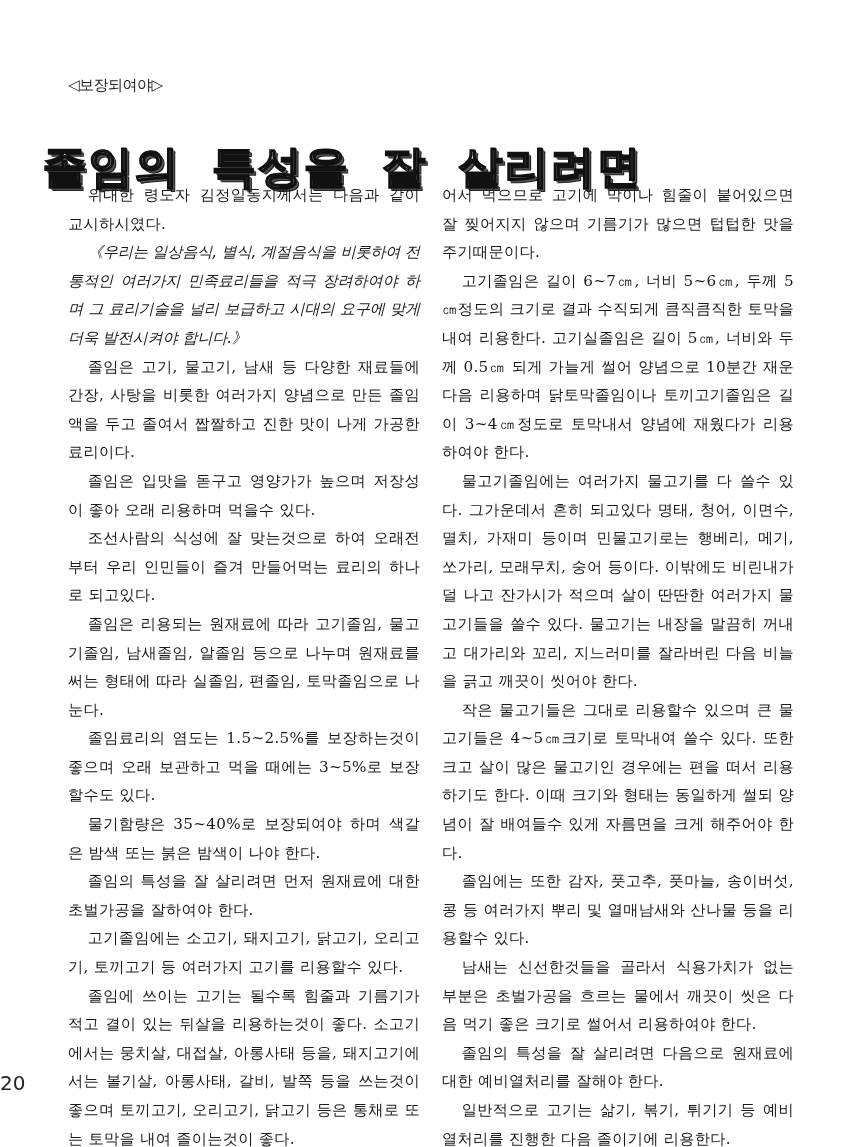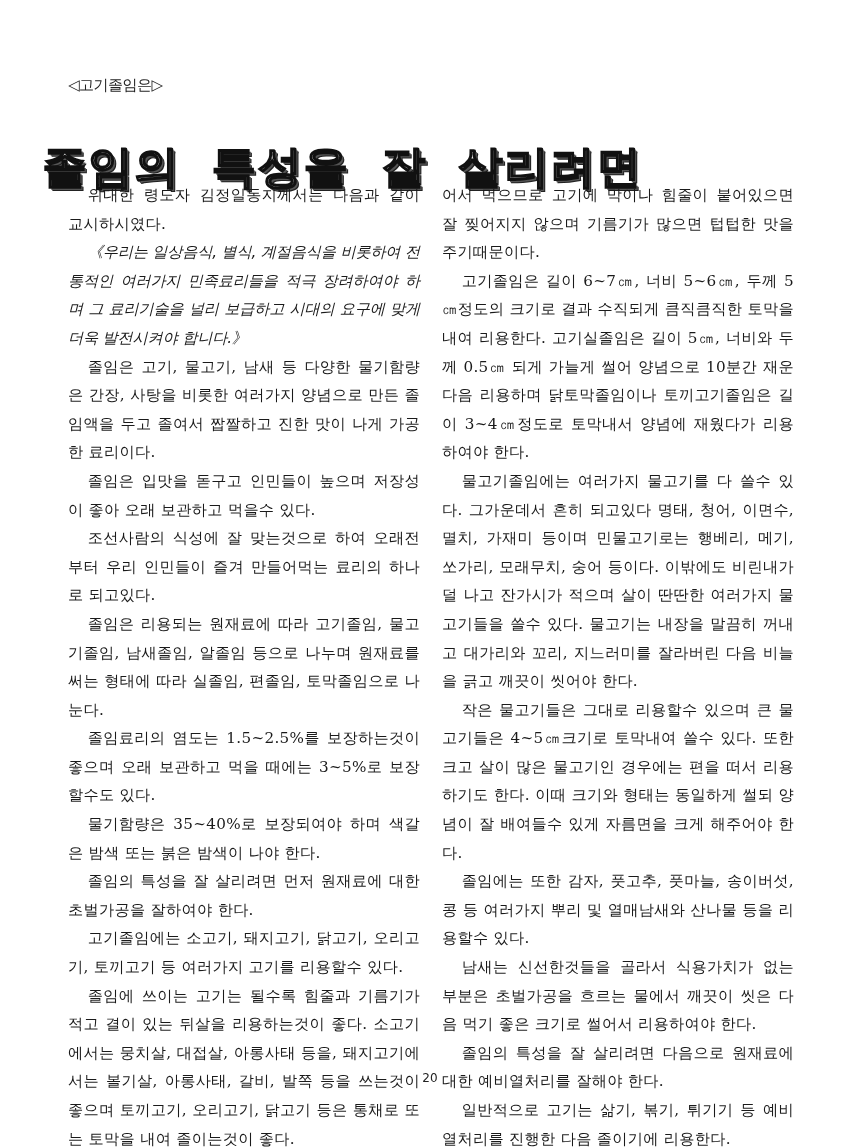--- a/index.html
+++ b/index.html
@@ -73,39 +73,38 @@
     .bold-name {
       font-weight: normal;
       font-family: "DejaVu Sans", "Liberation Sans", sans-serif;
       margin-top: 20px;
     }
     .page-number {
       position: absolute;
       left: 0;
       width: 860px;
       top: 1071px;
-      text-align: center;
       font-family: "DejaVu Sans", "Liberation Sans", sans-serif;
-      font-size: 12px;
+      font-size: 20px;
       color: #222;
     }
   </style>
 </head>
 <body>
 
-<div class="section-label">◁고기졸임은▷</div>
+<div class="section-label">◁보장되여야▷</div>
 
 <h1 class="title">졸임의 특성을 잘 살리려면</h1>
 
 <div class="columns">
   <div class="col">
     <p class="para"><span>위대한 령도자 </span><span class="bold-name">김정일</span><span>동지께서는 다음과 같이 교시하시였다.</span></p>
     <p class="para quote">《우리는 일상음식, 별식, 계절음식을 비롯하여 전통적인 여러가지 민족료리들을 적극 장려하여야 하며 그 료리기술을 널리 보급하고 시대의 요구에 맞게 더욱 발전시켜야 합니다.》</p>
-    <p class="para">졸임은 고기, 물고기, 남새 등 다양한 물기함량은 간장, 사탕을 비롯한 여러가지 양념으로 만든 졸임액을 두고 졸여서 짭짤하고 진한 맛이 나게 가공한 료리이다.</p>
-    <p class="para">졸임은 입맛을 돋구고 인민들이 높으며 저장성이 좋아 오래 보관하고 먹을수 있다.</p>
+    <p class="para">졸임은 고기, 물고기, 남새 등 다양한 재료들에 간장, 사탕을 비롯한 여러가지 양념으로 만든 졸임액을 두고 졸여서 짭짤하고 진한 맛이 나게 가공한 료리이다.</p>
+    <p class="para">졸임은 입맛을 돋구고 영양가가 높으며 저장성이 좋아 오래 리용하며 먹을수 있다.</p>
     <p class="para">조선사람의 식성에 잘 맞는것으로 하여 오래전부터 우리 인민들이 즐겨 만들어먹는 료리의 하나로 되고있다.</p>
     <p class="para">졸임은 리용되는 원재료에 따라 고기졸임, 물고기졸임, 남새졸임, 알졸임 등으로 나누며 원재료를 써는 형태에 따라 실졸임, 편졸임, 토막졸임으로 나눈다.</p>
     <p class="para">졸임료리의 염도는 1.5~2.5%를 보장하는것이 좋으며 오래 보관하고 먹을 때에는 3~5%로 보장할수도 있다.</p>
     <p class="para">물기함량은 35~40%로 보장되여야 하며 색갈은 밤색 또는 붉은 밤색이 나야 한다.</p>
     <p class="para">졸임의 특성을 잘 살리려면 먼저 원재료에 대한 초벌가공을 잘하여야 한다.</p>
     <p class="para">고기졸임에는 소고기, 돼지고기, 닭고기, 오리고기, 토끼고기 등 여러가지 고기를 리용할수 있다.</p>
     <p class="para">졸임에 쓰이는 고기는 될수록 힘줄과 기름기가 적고 결이 있는 뒤살을 리용하는것이 좋다. 소고기에서는 뭉치살, 대접살, 아롱사태 등을, 돼지고기에서는 볼기살, 아롱사태, 갈비, 발쪽 등을 쓰는것이 좋으며 토끼고기, 오리고기, 닭고기 등은 통채로 또는 토막을 내여 졸이는것이 좋다.</p>
 
   </div>
   <div class="col">

